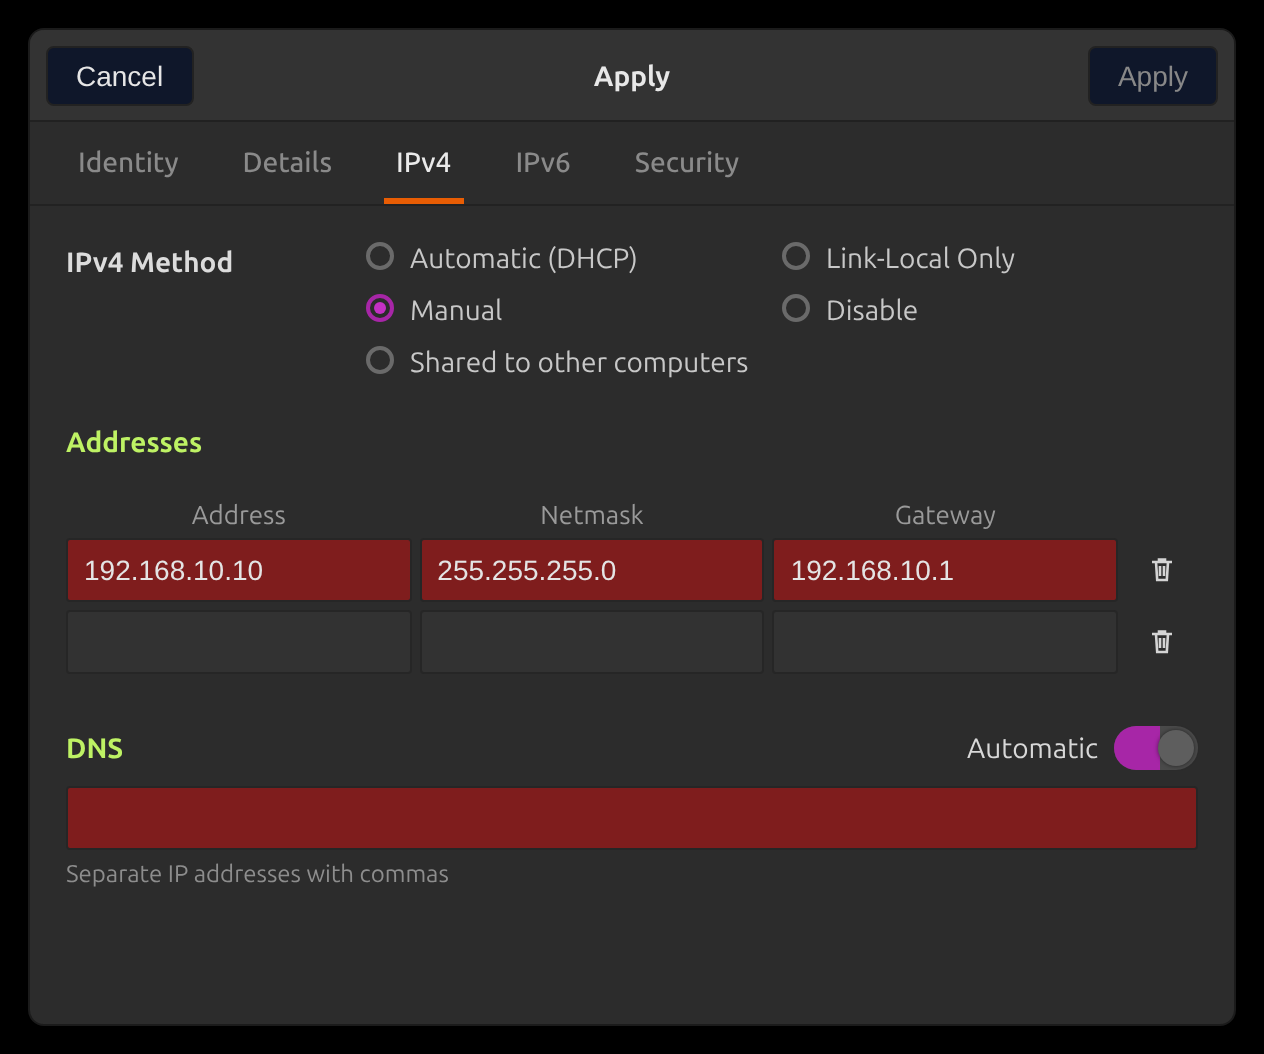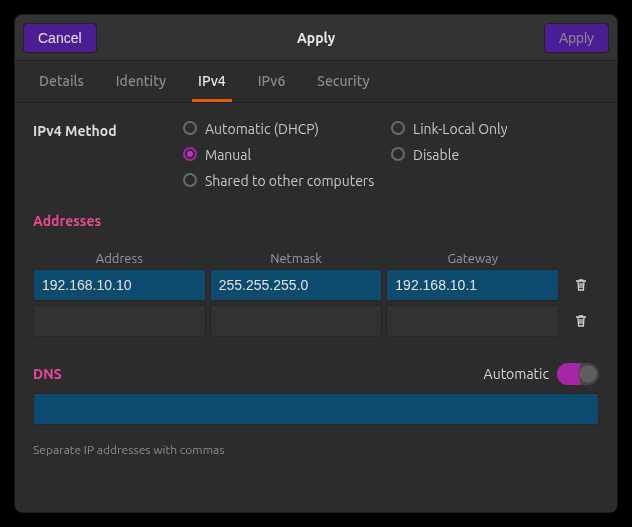--- a/index.html
+++ b/index.html
@@ -31,21 +31,21 @@
     border-bottom: 1px solid #212121;
   }
   .titlebar .title {
     font-weight: bold;
     color: #e8e8e8;
     position: absolute;
     left: 50%;
     transform: translateX(-50%);
   }
   .btn {
-    background: #4c1d95;
+    background: #0f172a;
     border: 1px solid #222;
     border-radius: 4px;
     color: #e6e6e6;
     padding: 6px 14px;
     font-size: 14px;
     cursor: pointer;
   }
   .btn-dim { color: #888; }
   .tabs {
     display: flex;
@@ -103,41 +103,41 @@
   }
   .radio.selected .circle {
     border-color: #a726a7;
   }
   .radio.selected .circle::after {
     content: ""; width: 6px; height: 6px;
     background: #c530c5; border-radius: 50%;
   }
   .subheading {
     font-weight: bold;
-    color: #ec4899;
+    color: #bef264;
     margin-bottom: 6px;
   }
   .addr-header {
     display: grid;
     grid-template-columns: 1fr 1fr 1fr 36px;
     gap: 4px;
     text-align: center;
     color: #9a9a9a;
     font-size: 13px;
     padding: 2px 0 4px 0;
     margin-top: 20px;
   }
   .addr-row {
     display: grid;
     grid-template-columns: 1fr 1fr 1fr 36px;
     gap: 4px;
     margin-bottom: 4px;
   }
   .input {
-    background: #0c4a6e;
+    background: #7f1d1d;
     border: 1px solid #262626;
     border-radius: 2px;
     color: #e4e4e4;
     padding: 7px 8px;
     font-size: 14px;
     width: 100%;
   }
   .input.dim { background: #323232; }
   .trash {
     display: flex;
@@ -171,38 +171,38 @@
   }
   .toggle .knob {
     position: absolute; width: 18px; height: 18px; border-radius: 50%;
     background: #5e5e5e; top: 2px; right: 2px;
     box-shadow: 0 0 2px rgba(0,0,0,0.5);
   }
   .toggle.on .knob { right: 2px; }
   .hint {
     color: #8d8d8d;
     font-size: 12px;
-    margin-top: 18px;
+    margin-top: 6px;
   }
   svg { display: block; }
 </style>
 </head>
 <body>
 
 <div class="window">
 
   <div class="titlebar" style="position:relative;">
     <button class="btn">Cancel</button>
     <div class="title">Apply</div>
     <button class="btn btn-dim">Apply</button>
   </div>
 
   <div class="tabs">
+    <div class="tab">Identity</div>
     <div class="tab">Details</div>
-    <div class="tab">Identity</div>
     <div class="tab active">IPv4</div>
     <div class="tab">IPv6</div>
     <div class="tab">Security</div>
   </div>
 
   <div class="content">
 
     <div class="section-row">
       <div class="section-label">IPv4 Method</div>
       <div class="radio-cols">

